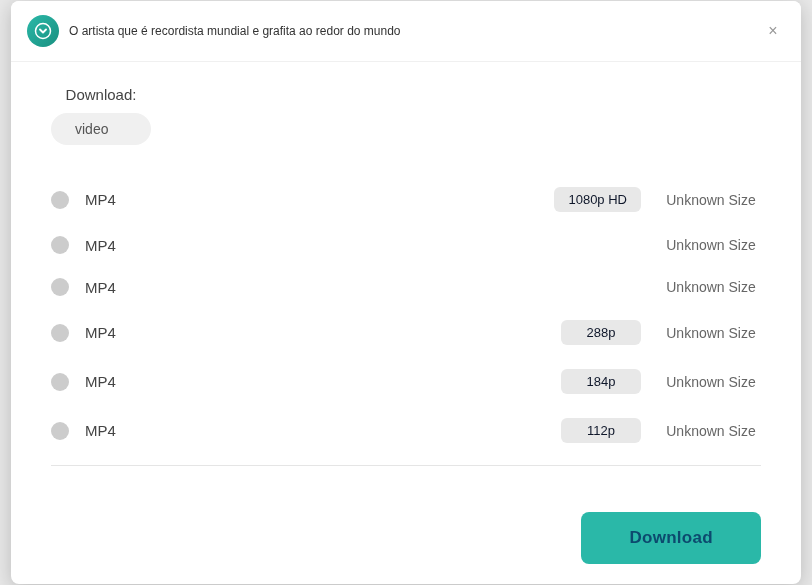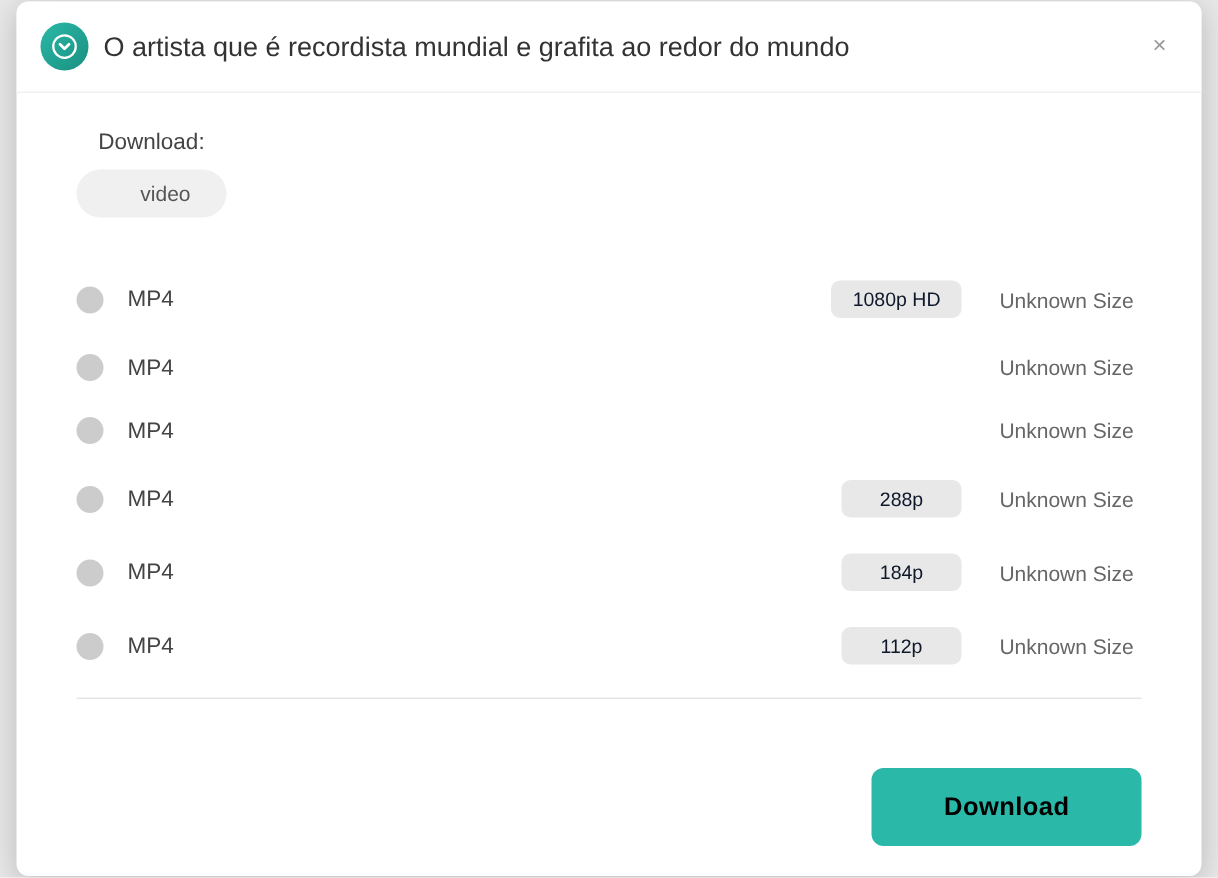--- a/index.html
+++ b/index.html
@@ -49,21 +49,21 @@
       flex-shrink: 0;
     }
 
     .titlebar-icon svg {
       width: 18px;
       height: 18px;
     }
 
     .titlebar-title {
       flex: 1;
-      font-size: 18px;
+      font-size: 12px;
       color: #333;
       font-weight: 400;
     }
 
     .close-btn {
       width: 24px;
       height: 24px;
       display: flex;
       align-items: center;
       justify-content: center;
@@ -100,21 +100,21 @@
       font-weight: 500;
     }
 
     .control-pill {
       background: #f0f0f0;
       border-radius: 20px;
       padding: 8px 24px;
       font-size: 14px;
       color: #555;
       min-width: 100px;
-      text-align: right;
+      text-align: left;
     }
 
     .options-list {
       display: flex;
       flex-direction: column;
       gap: 0;
       flex: 1;
     }
 
     .option-row {
@@ -168,21 +168,21 @@
     }
 
     .footer {
       display: flex;
       justify-content: flex-end;
       padding: 12px 40px 20px 40px;
     }
 
     .download-btn {
       background: #2ab8a8;
-      color: #000000;
+      color: #0c4a6e;
       border: none;
       border-radius: 8px;
       padding: 16px 48px;
       font-size: 17px;
       font-weight: 600;
       cursor: pointer;
       letter-spacing: 0.3px;
       margin-left: 36px;
     }
   </style>

